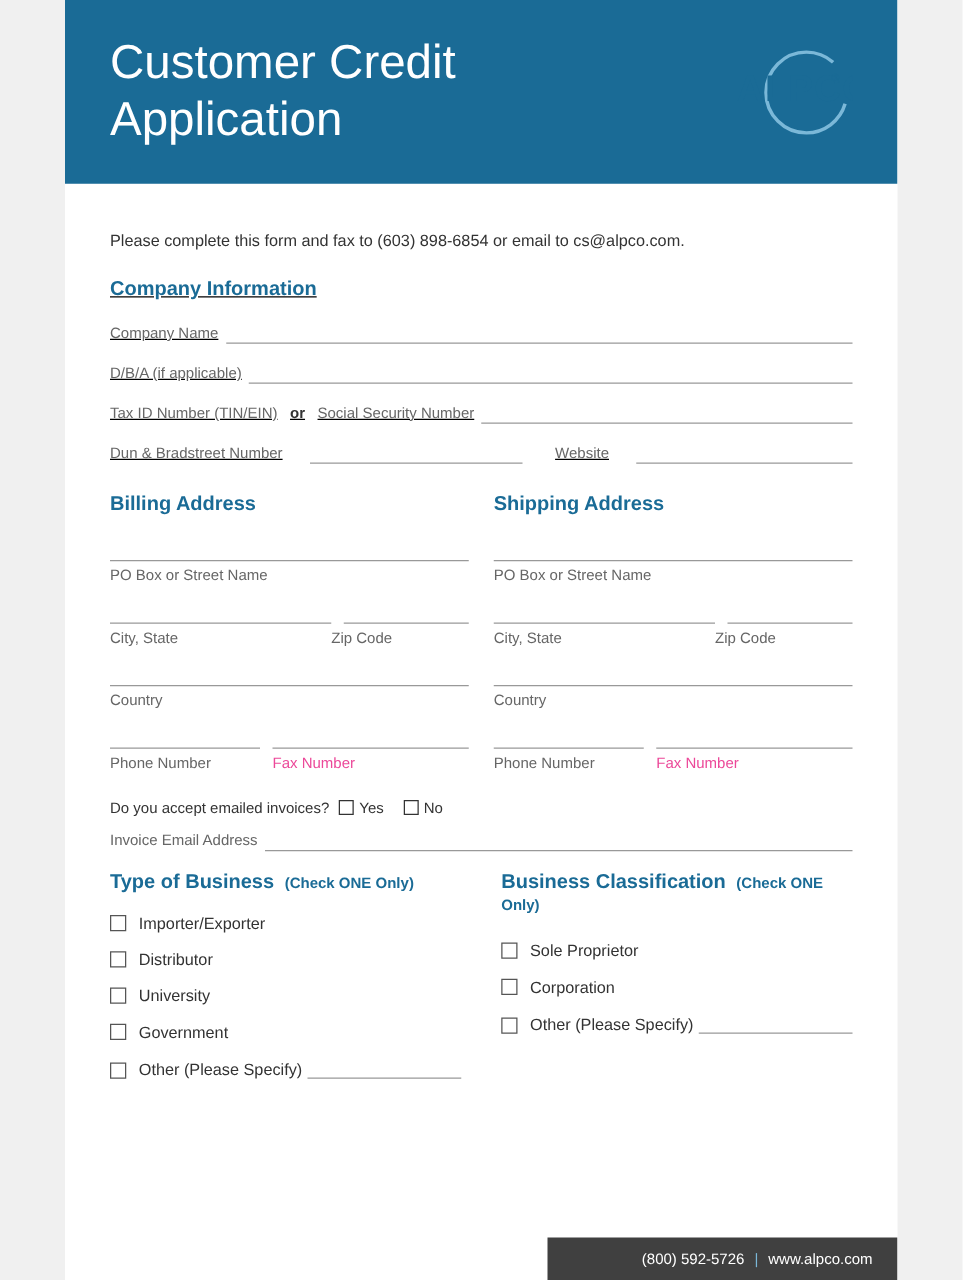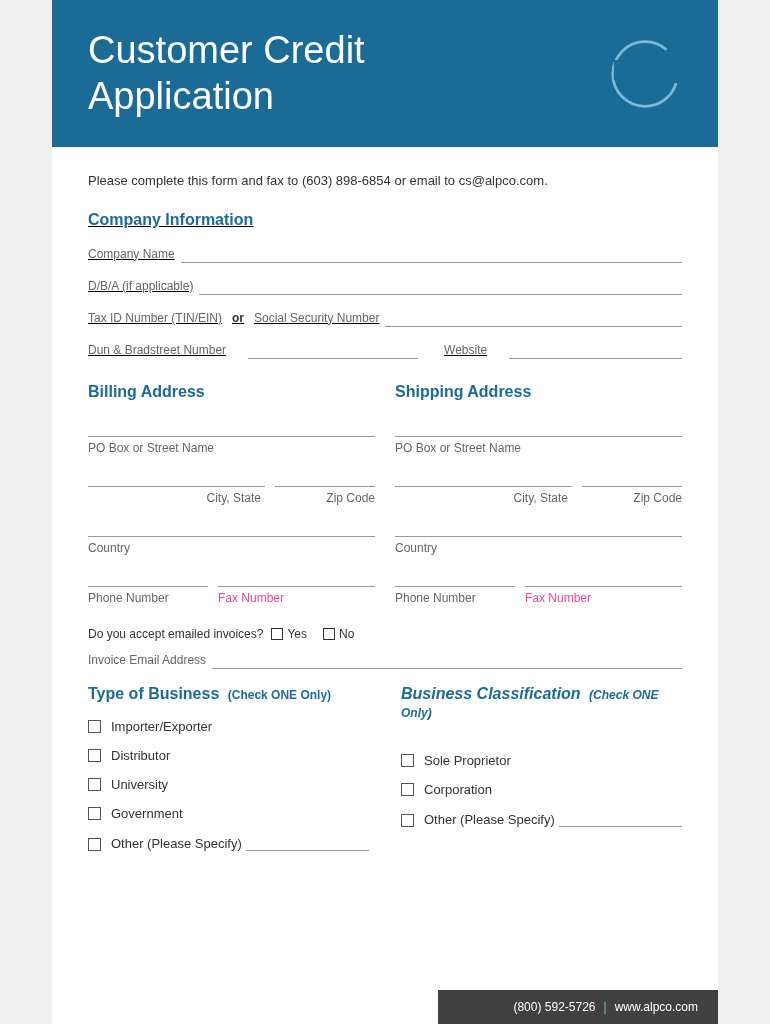--- a/index.html
+++ b/index.html
@@ -49,21 +49,21 @@
       justify-content: center;
     }
 
     .logo-svg {
       width: 120px;
       height: 90px;
     }
 
     
     .content {
-      padding: 24px 36px 30px 36px;
+      padding: 36px 36px 30px 36px;
     }
 
     .intro-text {
       font-size: 13px;
       color: #333333;
       margin-bottom: 20px;
       line-height: 1.5;
     }
 
     
@@ -152,21 +152,20 @@
       width: 100px;
       border-bottom: 1px solid #999;
       height: 20px;
       margin-left: 10px;
     }
 
     .city-zip-labels {
       display: flex;
       margin-bottom: 12px;
       gap: 4px;
-      text-align: right;
     }
 
     .city-label {
       flex: 1;
       font-size: 12px;
       color: #666;
     }
 
     .zip-label {
       width: 110px;
@@ -484,21 +483,21 @@
           <span>Government</span>
         </div>
         <div class="check-item other-specify-row">
           <span class="check-box"></span>
           <span style="margin-right:4px;">Other (Please Specify)</span>
           <div class="other-underline"></div>
         </div>
       </div>
 
       <div class="type-col">
-        <div style="margin-bottom:32px;font-style:italic;">
+        <div style="margin-bottom:20px;">
           <span class="section-title" style="display:inline; font-size:16px;">Business Classification</span>
           <span style="font-size:12px; color:#1a6b96; font-weight:bold; margin-left:4px;">(Check ONE Only)</span>
         </div>
 
         <div class="check-item">
           <span class="check-box"></span>
           <span>Sole Proprietor</span>
         </div>
         <div class="check-item">
           <span class="check-box"></span>

